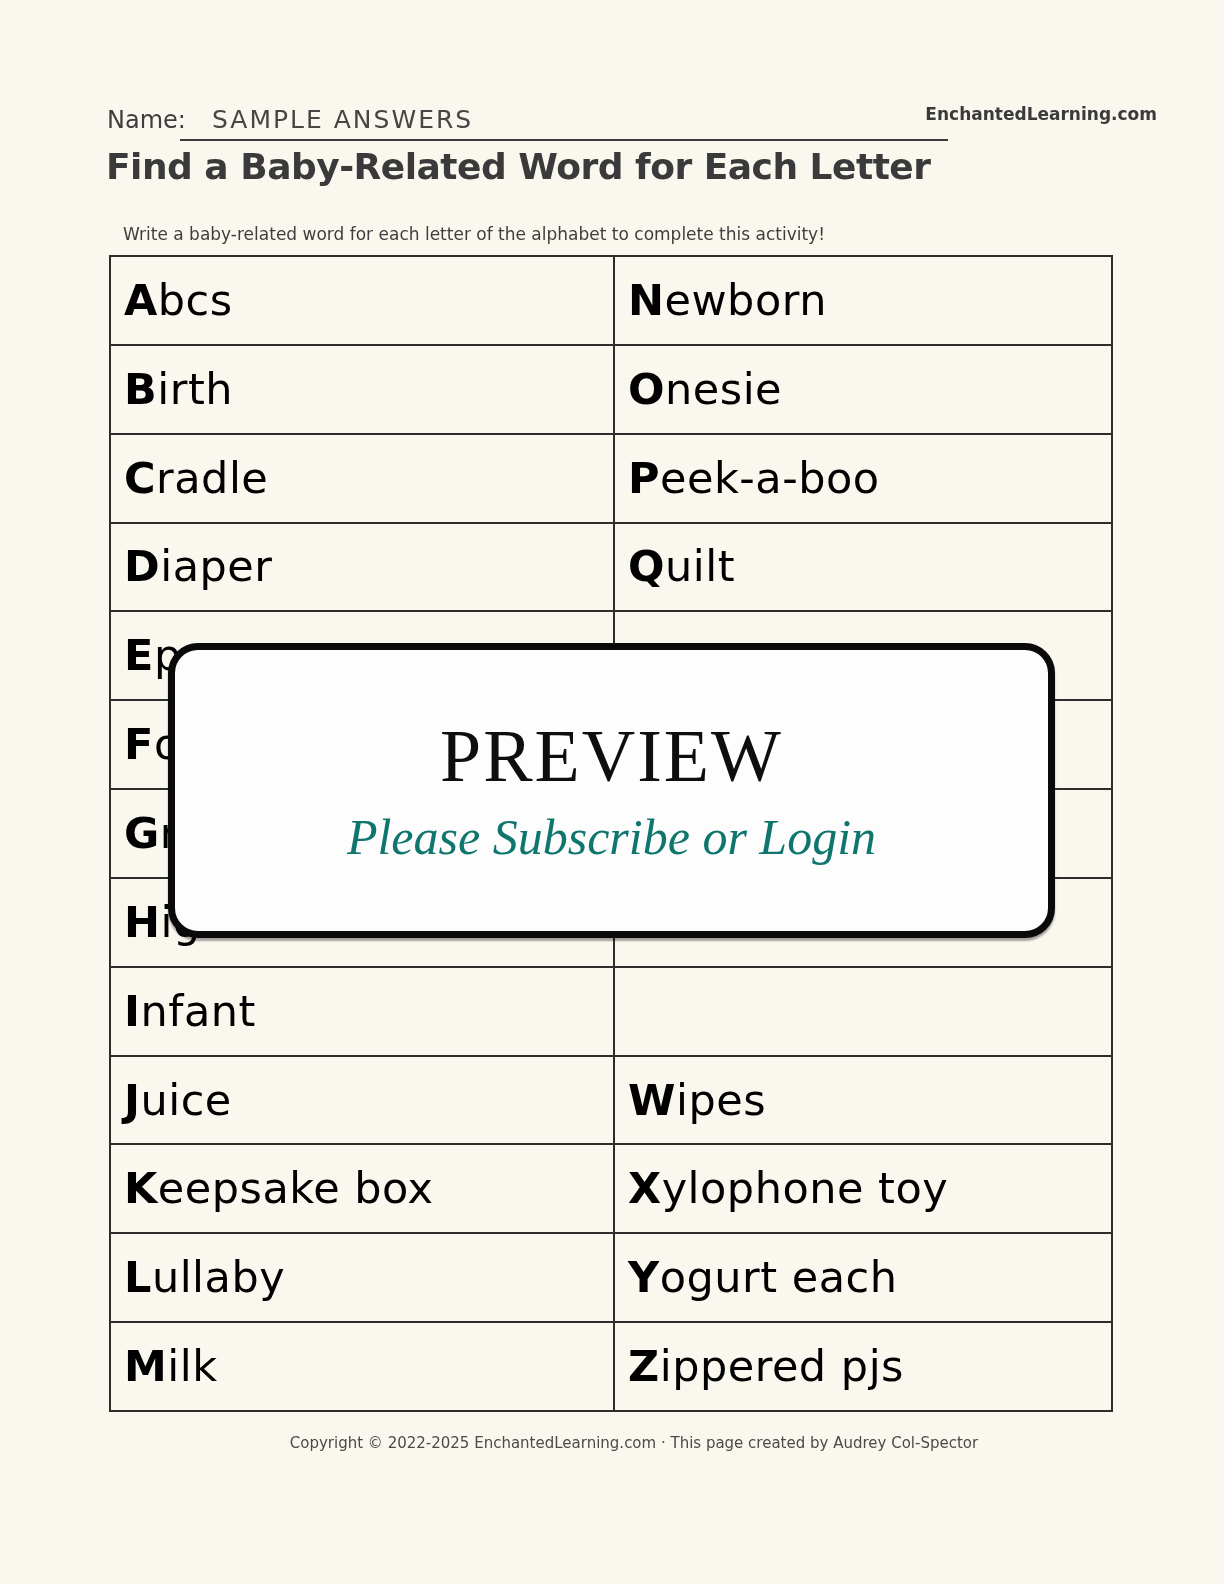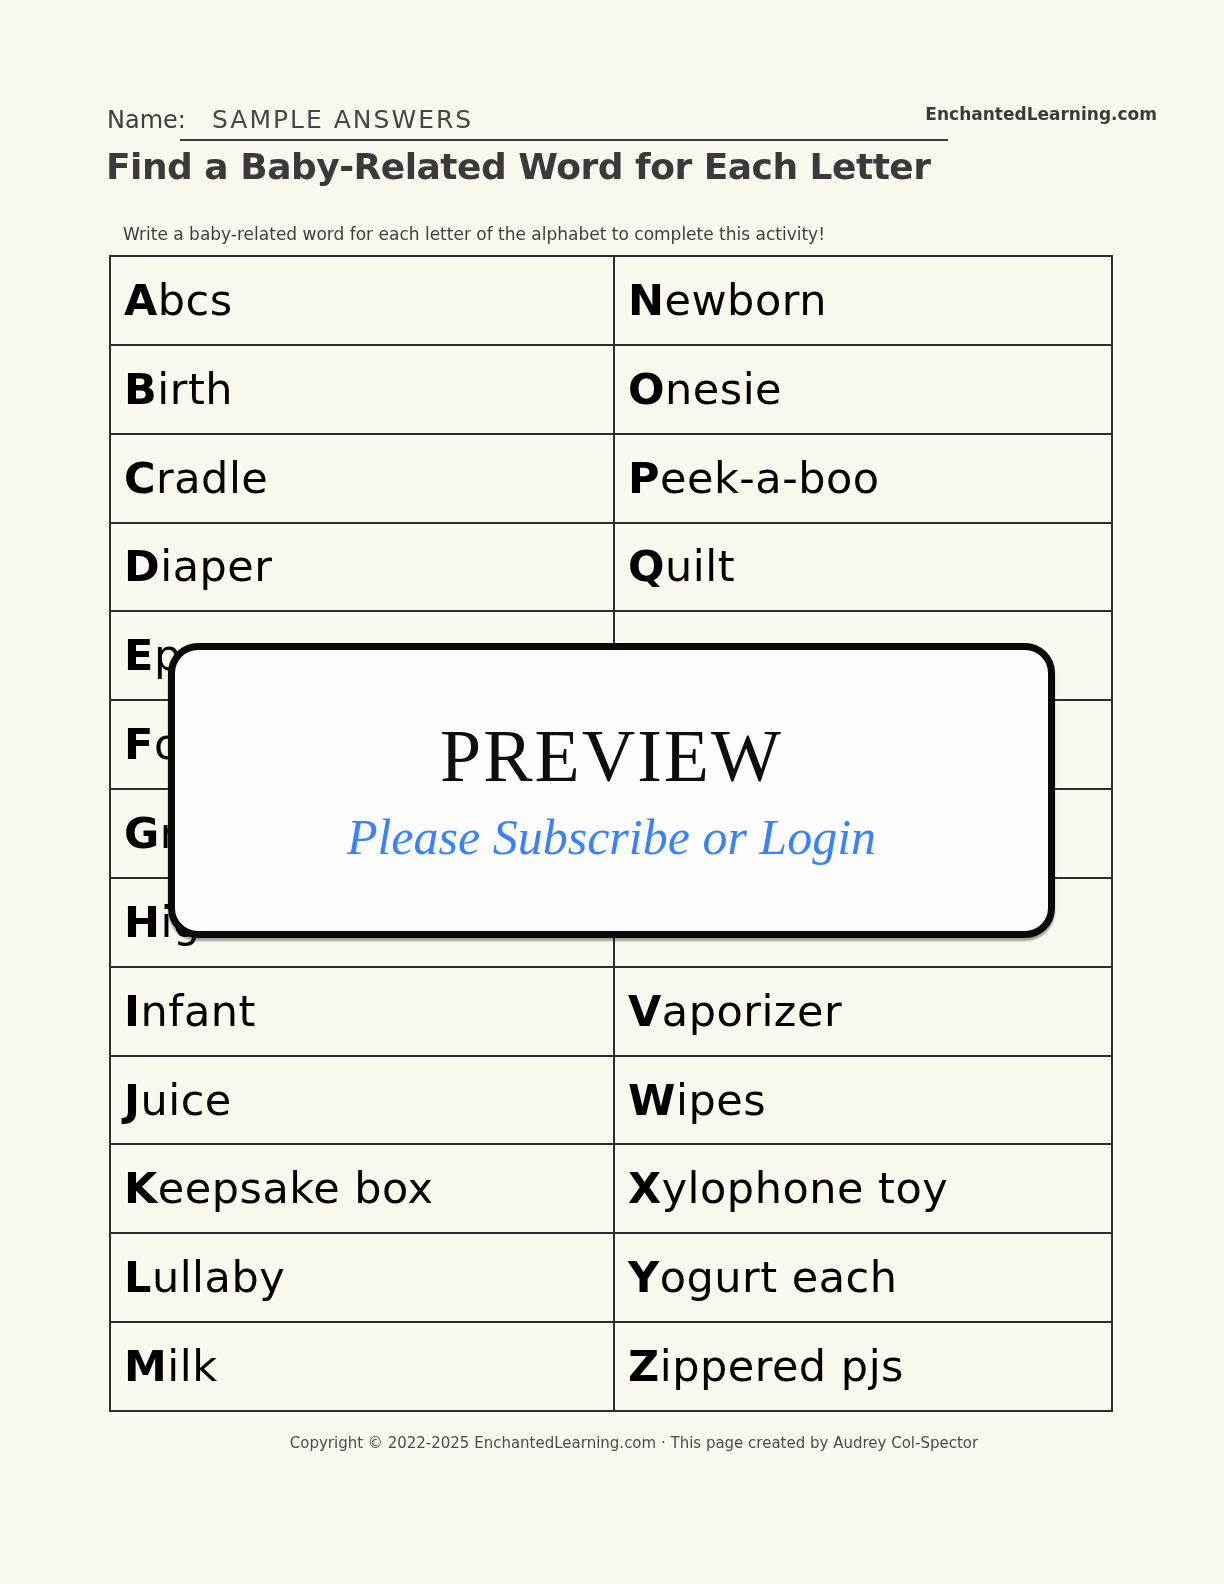--- a/index.html
+++ b/index.html
@@ -71,21 +71,21 @@
     display: flex; flex-direction: column; align-items: center; justify-content: center;
     gap: 19px;
   }
   .preview-title {
     font-family: "Liberation Serif", "DejaVu Serif", serif;
     font-size: 74px; line-height: 1; color: #0e0e0e; letter-spacing: 2px;
   }
   .preview-subtitle {
     font-family: "Liberation Serif", "DejaVu Serif", serif;
     font-style: italic;
-    font-size: 50px; line-height: 1; color: #3b82f6;
+    font-size: 50px; line-height: 1; color: #0f766e;
   }
   .footer {
     position: absolute; top: 1434px; left: 0; width: 100%;
     text-align: center; font-size: 15px; color: #4a4a4a;
   }
 </style>
 </head>
 <body>
 
 <div class="page">
@@ -160,23 +160,20 @@
       <div class="cell left">
           <span class="word">High chair</span>
         </div>
       <div class="cell right">
           <span class="word">Ultrasound</span>
         </div>
     </div>
     <div class="t-row">
       <div class="cell left">
           <span class="word">Infant</span>
-        </div>
-      <div class="cell right">
-          <span class="word">Vaporizer</span>
         </div>
     </div>
     <div class="t-row">
       <div class="cell left">
           <span class="word">Juice</span>
         </div>
       <div class="cell right">
           <span class="word">Wipes</span>
         </div>
     </div>

